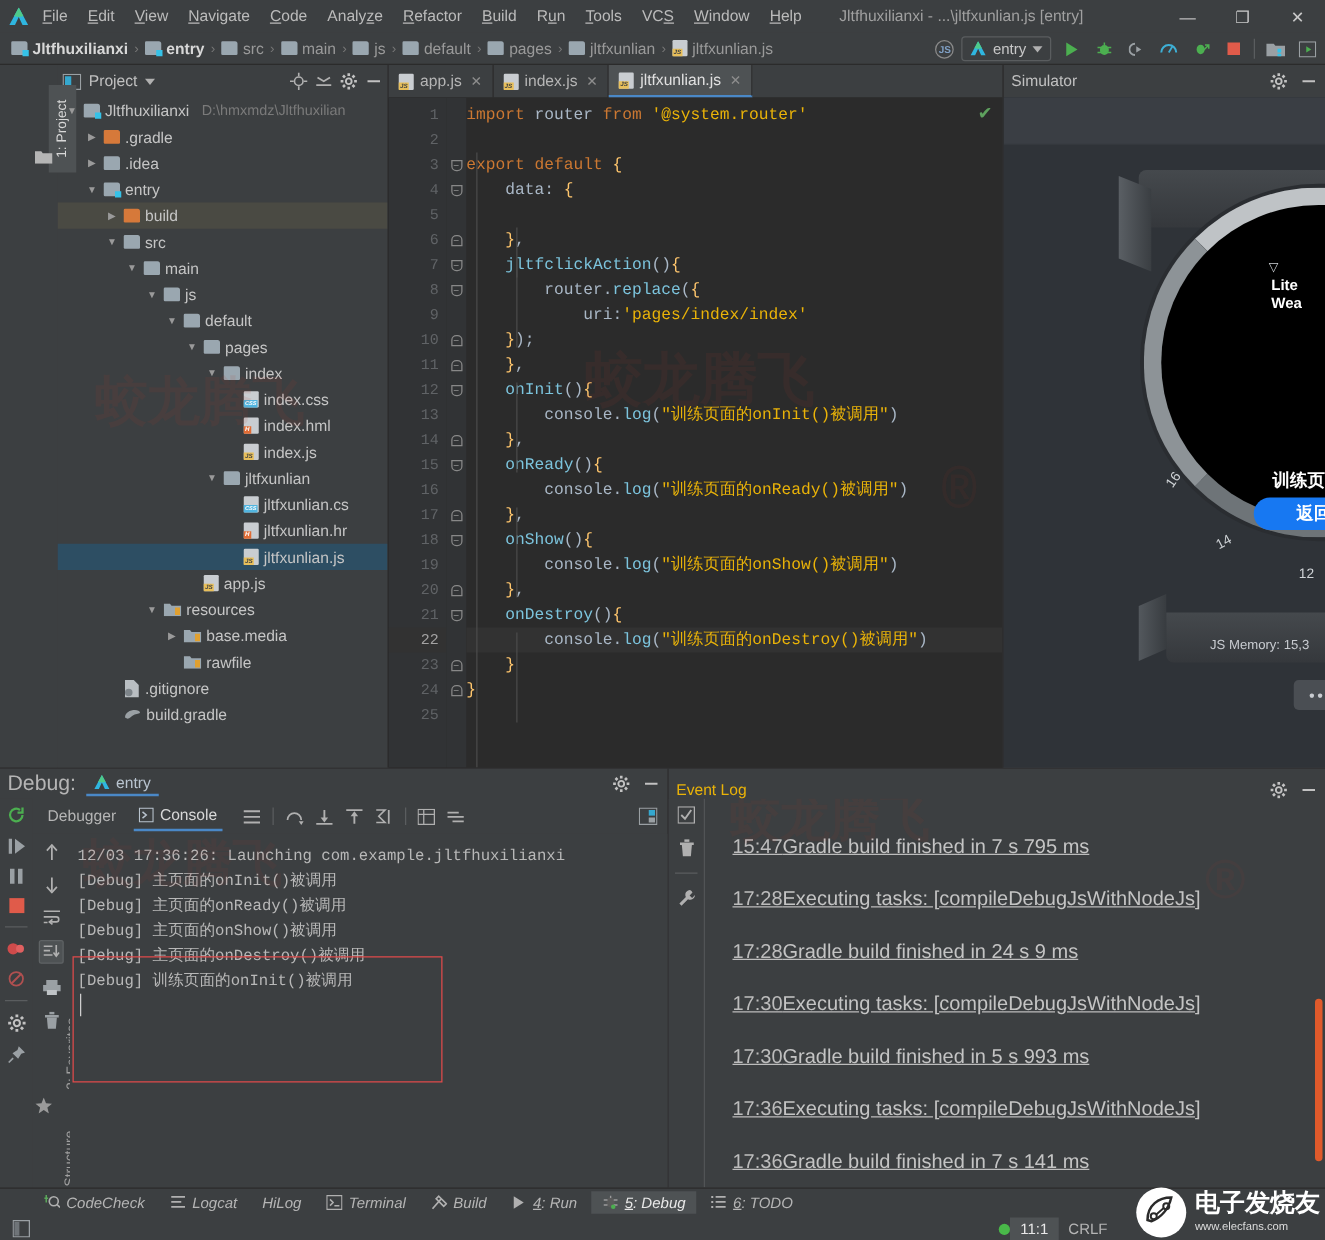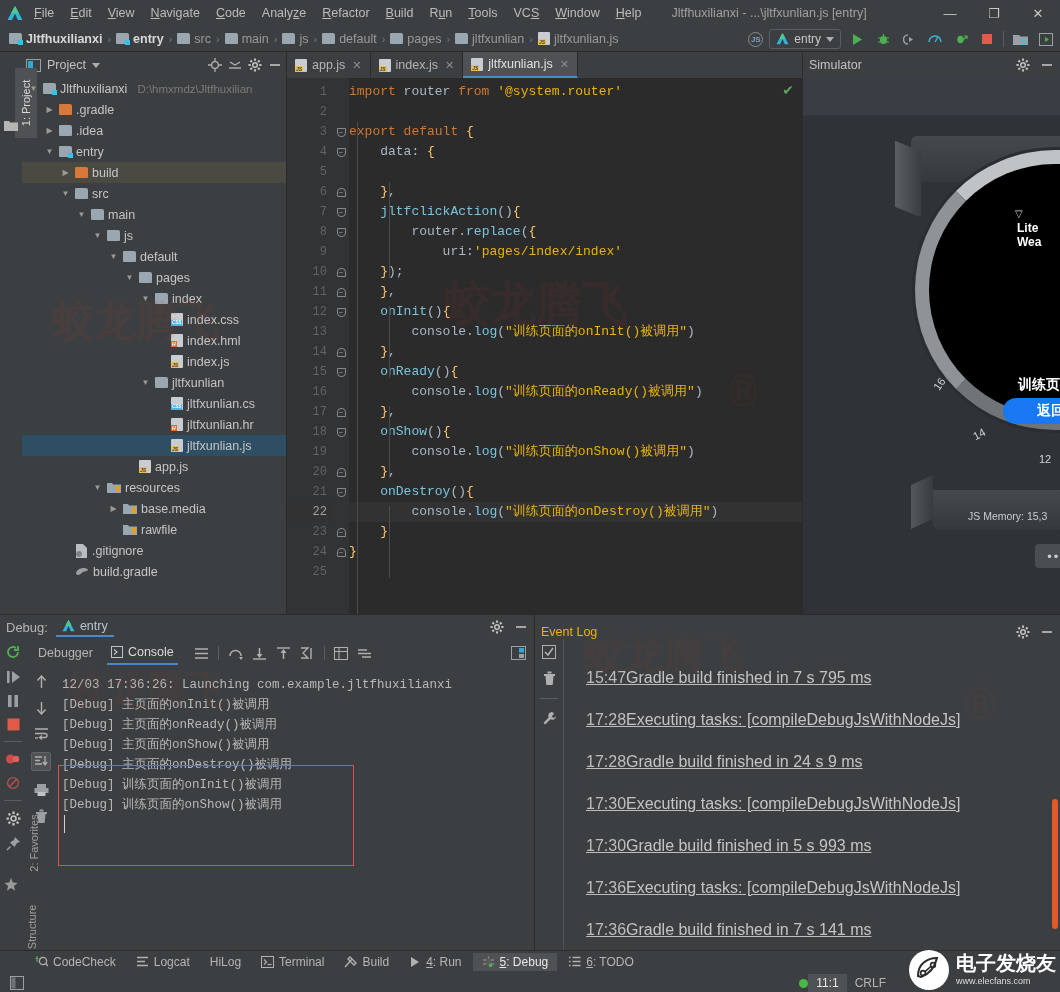--- a/index.html
+++ b/index.html
@@ -52,21 +52,21 @@
      display:flex;align-items:center;justify-content:center;font-weight:bold;}
   .runcfg{
     display:flex;align-items:center;gap:5px;border:1px solid #5a5d5f;border-radius:3px;
     padding:1px 6px;height:20px;color:#c8c8c8;font-size:12px;
   }
   .caret{width:0;height:0;border-left:4px solid transparent;border-right:4px solid transparent;border-top:5px solid #b0b0b0;}
   .tbicon{width:20px;height:20px;display:flex;align-items:center;justify-content:center;}
   .vsep{width:1px;height:16px;background:#5a5d5f;}
 
   
-  #main{ display:flex; height:562px; }
+  #main{ display:flex; height:562px;margin-left:24px; }
 
   
   #leftrail{ width:22px;background:#3c3f41; position:relative; }
   .vtab{
     position:absolute; left:-9px; transform:rotate(-90deg); transform-origin:center;
     white-space:nowrap; color:#a0a0a0; font-size:11px; display:flex;align-items:center;gap:4px;
   }
   .vtab.active{ background:#4e5254; color:#d8d8d8;}
   
   #projpanel{ width:265px; background:#3c3f41; display:flex; flex-direction:column; border-right:1px solid #2b2b2b;}
@@ -129,21 +129,21 @@
     font-size:14px; display:flex;align-items:center;justify-content:center; font-weight:bold;
   }
   .jsmem{ position:absolute; color:#c9ccd1; font-size:10.5px; white-space:nowrap;}
   .dotsbtn{ position:absolute; background:#4a4e53; border-radius:4px; color:#c9ccd1;
             display:flex;align-items:center;justify-content:center; letter-spacing:2px; font-size:13px;}
 
   
   #bottom{ display:flex; height:336px; border-top:1px solid #2b2b2b;}
   #dbgpanel{ width:535px; display:flex; flex-direction:column; background:#3c3f41; border-right:1px solid #2b2b2b;}
   #dbghdr{ height:24px; display:flex; align-items:center; padding:0 6px; gap:8px;}
-  #dbghdr .lbl{ color:#b5b5b5; font-size:13px;}
+  #dbghdr .lbl{ color:#b5b5b5; font-size:17px;}
   .dtab{ display:flex;align-items:center;gap:5px; color:#b9c4cf; font-size:12.5px; padding:2px 6px;
           border-bottom:2px solid #4a88c7;}
   #dbghdr .icons{ margin-left:auto; display:flex; gap:10px; align-items:center;}
   #dbgbody{ flex:1; display:flex; min-height:0;}
   #dbgleftbar{ width:26px; background:#3c3f41; display:flex;flex-direction:column;align-items:center;
                padding-top:6px; gap:10px;}
   #dbgcontent{ flex:1; display:flex; flex-direction:column; min-width:0;}
   #dbgtabs{ height:28px; display:flex; align-items:center; gap:10px; padding-left:8px; }
   .dbgtab{ color:#b5b5b5; font-size:12.5px; padding:4px 4px; display:flex; align-items:center; gap:5px;}
   .dbgtab.active{ color:#d8d8d8; border-bottom:2px solid #4a88c7;}
@@ -164,21 +164,21 @@
            background:#3c3f41;}
   #evtlist{ flex:1; position:relative; border-left:1px solid #515456; padding-top:6px; overflow:hidden;}
   .evrow{ display:flex; height:42px; align-items:flex-end; color:#bcbcbc; font-size:16px;text-decoration:underline;}
   .evtime{ width:62px; padding-left:22px; color:#bcbcbc;}
   .evtxt{ color:#c4c4c4;}
   #evtscroll{ position:absolute; right:2px; width:6px; background:#e05a2b; border-radius:3px;}
 
   
   #toolbtnbar{ height:22px; background:#3c3f41; display:flex; align-items:center; padding-left:26px; gap:2px;
                border-top:1px solid #2b2b2b; position:relative;}
-  .tbtn{ display:flex; align-items:center; gap:5px; padding:2px 9px; color:#b5b5b5; font-size:12px;}
+  .tbtn{ display:flex; align-items:center; gap:5px; padding:2px 9px; color:#b5b5b5; font-size:12px;font-style:italic;}
   .tbtn.active{ background:#4e5254; color:#e8e8e8;}
   .tbtn u{ text-decoration:underline;}
   #statusbar{ height:22px; background:#3c3f41; display:flex; align-items:center; padding:0 6px;
               position:relative; color:#b5b5b5; font-size:12px;}
   .greendot{ width:9px;height:9px;border-radius:50%;background:#49b849;}
   .statcell{ padding:2px 8px; }
   .statcell.sel{ background:#4e5254; color:#e8e8e8;}
 
   
   .wm{ position:absolute; pointer-events:none; opacity:.09; color:#c0392b; font-weight:bold;
@@ -934,21 +934,20 @@
             </span>
           </div>
           <div id="console" style="position: relative;">
             <div id="redbox" style="left: 2px; top: 98px; width: 296px; height: 101px; border-color: rgb(224, 75, 75);"></div>
           <div class="cline">12/03 17:36:26: Launching com.example.jltfhuxilianxi</div>
               <div class="cline">[Debug] 主页面的onInit()被调用</div>
               <div class="cline">[Debug] 主页面的onReady()被调用</div>
               <div class="cline">[Debug] 主页面的onShow()被调用</div>
               <div class="cline">[Debug] 主页面的onDestroy()被调用</div>
               <div class="cline">[Debug] 训练页面的onInit()被调用</div>
-              <div class="cline">[Debug] 训练页面的onShow()被调用</div>
               <div class="cline" style="border-left: 1px solid rgb(207, 207, 207); height: 18px; margin-left: 2px;"></div>
               <div class="wm" style="left: 10px; top: -4px; font-size: 40px; transform: rotate(0deg); color: rgb(176, 57, 43); opacity: 0.08;">蛟龙腾飞</div>
             </div>
         </div>
       </div>
     </div>
   </div>
 
   <div id="evtpanel">
     <div id="evthdr">

